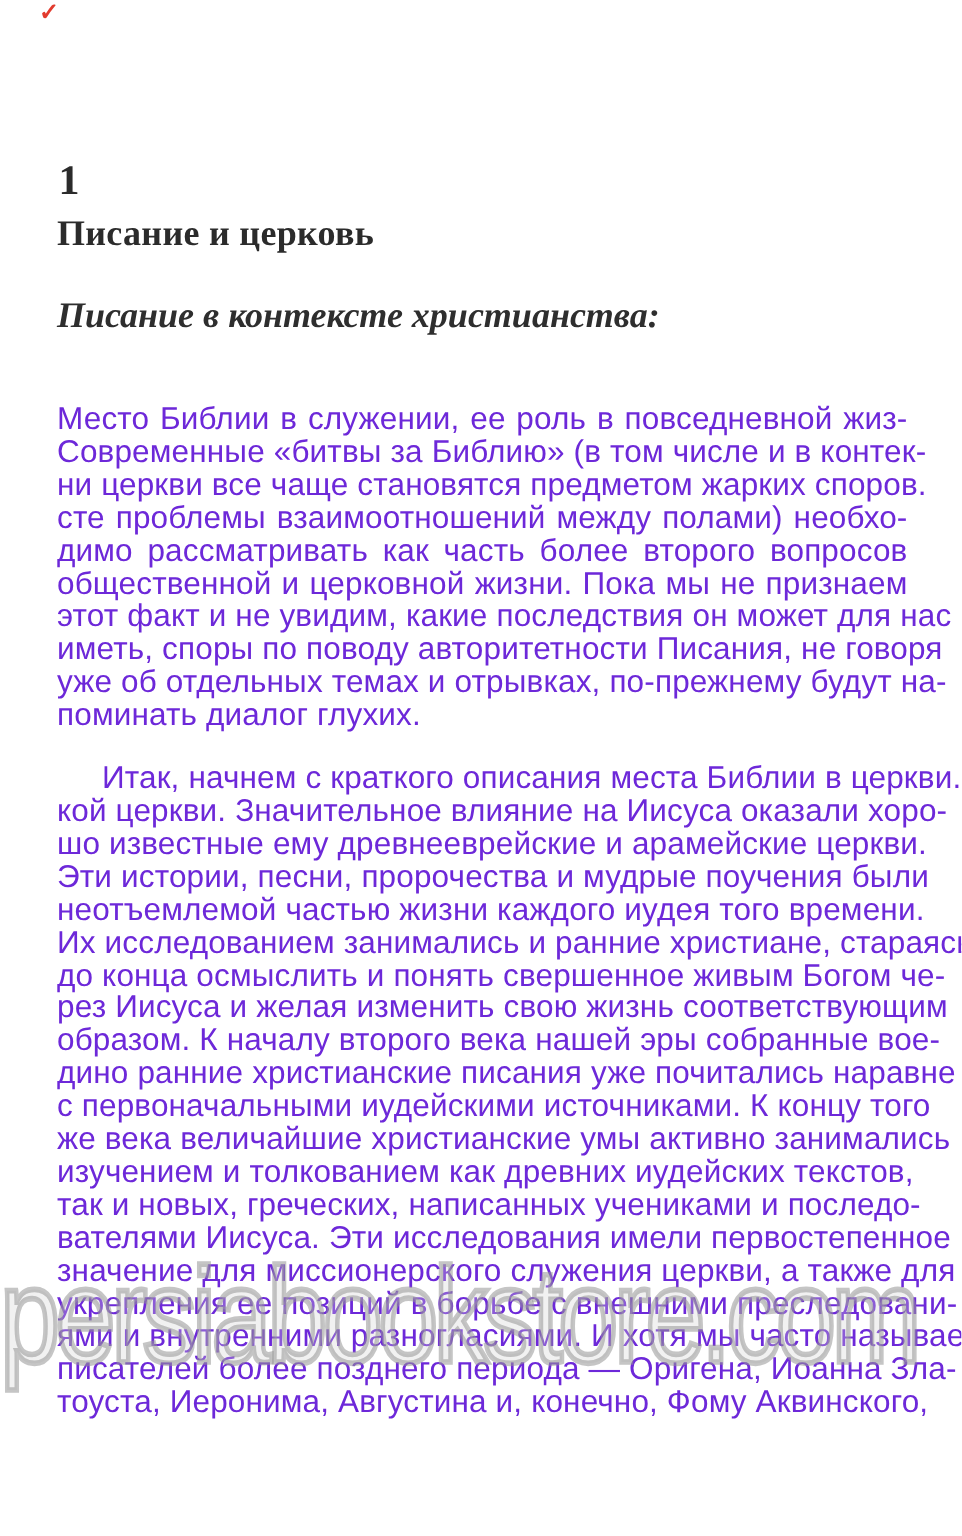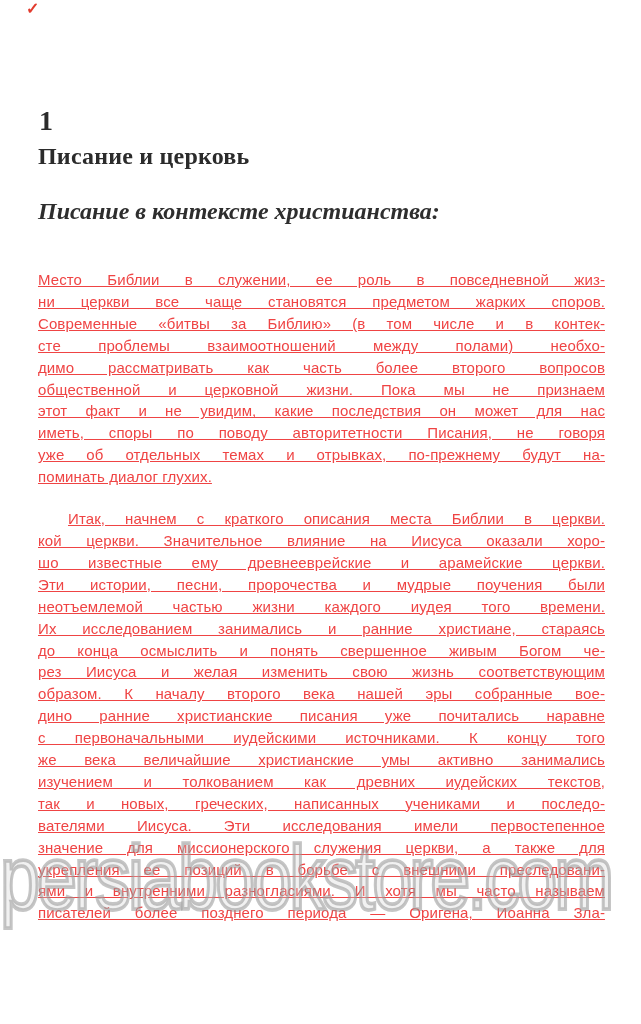--- a/index.html
+++ b/index.html
@@ -54,25 +54,24 @@
     font-style: italic;
     font-size: 24px;
     line-height: 31px;
     color: #2e2e2e;
   }
   .body-text {
     position: absolute;
     top: 269px;
     left: 38px;
     width: 567px;
-    font-size: 15px;
+    font-size: 21px;
     line-height: 21.9px;
-    color: #ef4444;
+    color: #6d28d9;
     letter-spacing: 0.1px;
-    text-decoration: underline;
   }
   .line {
     text-align: justify;
     text-align-last: justify;
     white-space: nowrap;
   }
   .line.flush-last {
     text-align-last: left;
   }
   .line.first-indent {
@@ -106,22 +105,22 @@
   <div class="chapter-number">1</div>
 
   <div class="chapter-title">Писание и церковь</div>
 
   <div class="subtitle">
     <div>Писание в контексте христианства:</div>
   </div>
 
   <div class="body-text">
       <div class="line">Место Библии в служении, ее роль в повседневной жиз-</div>
+      <div class="line">Современные «битвы за Библию» (в том числе и в контек-</div>
       <div class="line">ни церкви все чаще становятся предметом жарких споров.</div>
-      <div class="line">Современные «битвы за Библию» (в том числе и в контек-</div>
       <div class="line">сте проблемы взаимоотношений между полами) необхо-</div>
       <div class="line">димо рассматривать как часть более второго вопросов</div>
       <div class="line">общественной и церковной жизни. Пока мы не признаем</div>
       <div class="line">этот факт и не увидим, какие последствия он может для нас</div>
       <div class="line">иметь, споры по поводу авторитетности Писания, не говоря</div>
       <div class="line">уже об отдельных темах и отрывках, по-прежнему будут на-</div>
       <div class="line flush-last">поминать диалог глухих.</div>
       <div class="line first-indent">Итак, начнем с краткого описания места Библии в церкви.</div>
       <div class="line">кой церкви. Значительное влияние на Иисуса оказали хоро-</div>
       <div class="line">шо известные ему древнееврейские и арамейские церкви.</div>
@@ -134,17 +133,18 @@
       <div class="line">дино ранние христианские писания уже почитались наравне</div>
       <div class="line">с первоначальными иудейскими источниками. К концу того</div>
       <div class="line">же века величайшие христианские умы активно занимались</div>
       <div class="line">изучением и толкованием как древних иудейских текстов,</div>
       <div class="line">так и новых, греческих, написанных учениками и последо-</div>
       <div class="line">вателями Иисуса. Эти исследования имели первостепенное</div>
       <div class="line">значение для миссионерского служения церкви, а также для</div>
       <div class="line">укрепления ее позиций в борьбе с внешними преследовани-</div>
       <div class="line">ями и внутренними разногласиями. И хотя мы часто называем</div>
       <div class="line">писателей более позднего периода — Оригена, Иоанна Зла-</div>
+      <div class="line">тоуста, Иеронима, Августина и, конечно, Фому Аквинского,</div>
     </div>
 
   <div class="watermark">persiabookstore.com</div>
 
 </div>
 
 </body></html>

